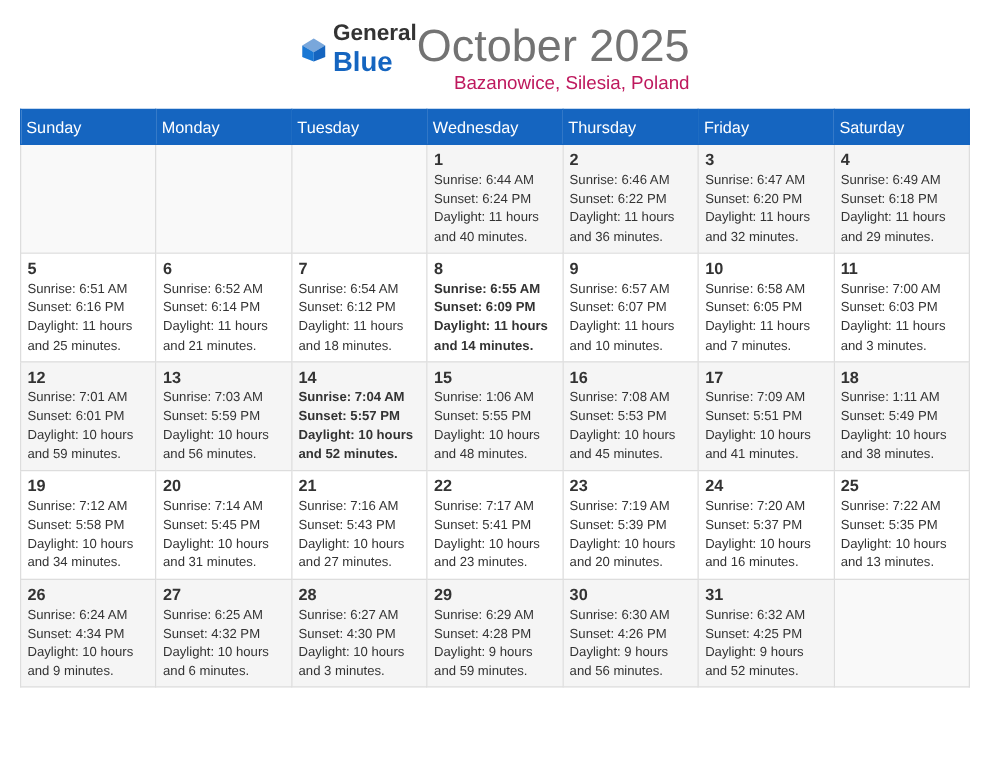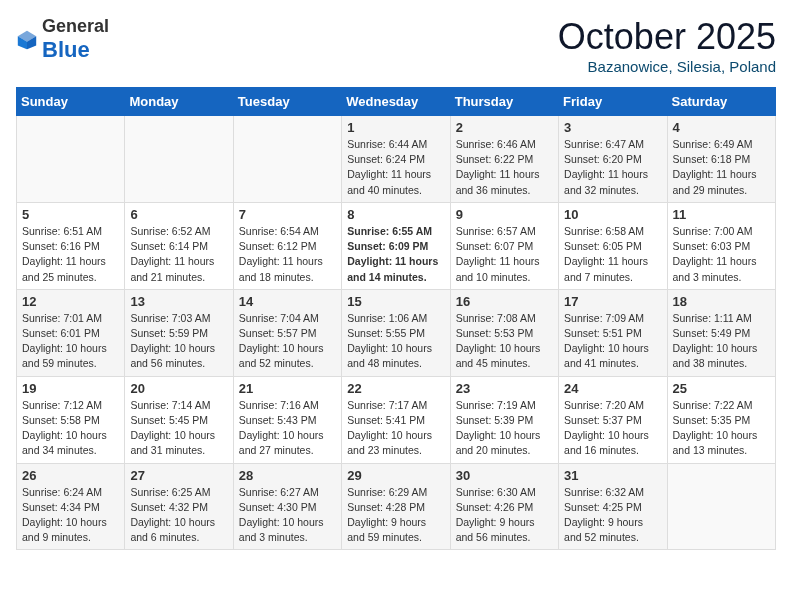--- a/index.html
+++ b/index.html
@@ -5,58 +5,58 @@
     * { box-sizing: border-box; margin: 0; padding: 0; }
     body {
       font-family: Arial, sans-serif;
       background: #fff;
       width: 792px;
       min-height: 612px;
       padding: 16px;
     }
     .header {
       display: flex;
-      justify-content: space-between;
+      justify-content: center;
       align-items: flex-start;
       margin-bottom: 12px;
     }
     .logo {
       display: flex;
       align-items: center;
       gap: 4px;
     }
     .logo-icon {
       width: 22px;
       height: 22px;
     }
     .title-block {
       text-align: right;
     }
     .month-title {
       font-size: 36px;
       font-weight: normal;
-      color: #0f172a;
+      color: #737373;
     }
     .location-title {
       font-size: 15px;
-      color: #0c4a6e;
+      color: #be185d;
     }
     table {
       width: 100%;
       border-collapse: collapse;
       border: 1px solid #ccc;
     }
     thead tr {
       background-color: #1565c0;
       color: #fff;
     }
     thead th {
       padding: 6px 4px;
       font-size: 13px;
-      font-weight: bold;
+      font-weight: normal;
       text-align: left;
       border: 1px solid #1565c0;
       margin-top: 44px;
     }
     tbody tr {
       vertical-align: top;
     }
     tbody tr:nth-child(odd) {
       background-color: #f5f5f5;
     }
@@ -201,21 +201,21 @@
 Daylight: 10 hours and 59 minutes.</div>
         </td>
         <td>
           <span class="day-number">13</span>
           <div class="day-info" style="white-space: pre-line;">Sunrise: 7:03 AM
 Sunset: 5:59 PM
 Daylight: 10 hours and 56 minutes.</div>
         </td>
         <td>
           <span class="day-number">14</span>
-          <div class="day-info" style="white-space: pre-line;">Sunrise: 7:04 AM
+          <div class="day-info" style="white-space: pre-line; font-weight: bold;">Sunrise: 7:04 AM
 Sunset: 5:57 PM
 Daylight: 10 hours and 52 minutes.</div>
         </td>
         <td>
           <span class="day-number">15</span>
           <div class="day-info" style="white-space: pre-line;">Sunrise: 1:06 AM
 Sunset: 5:55 PM
 Daylight: 10 hours and 48 minutes.</div>
         </td>
         <td>

